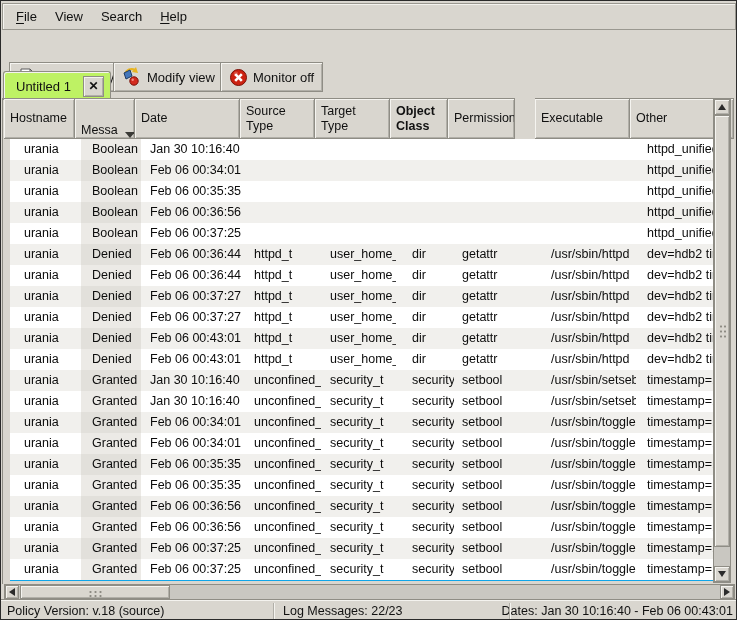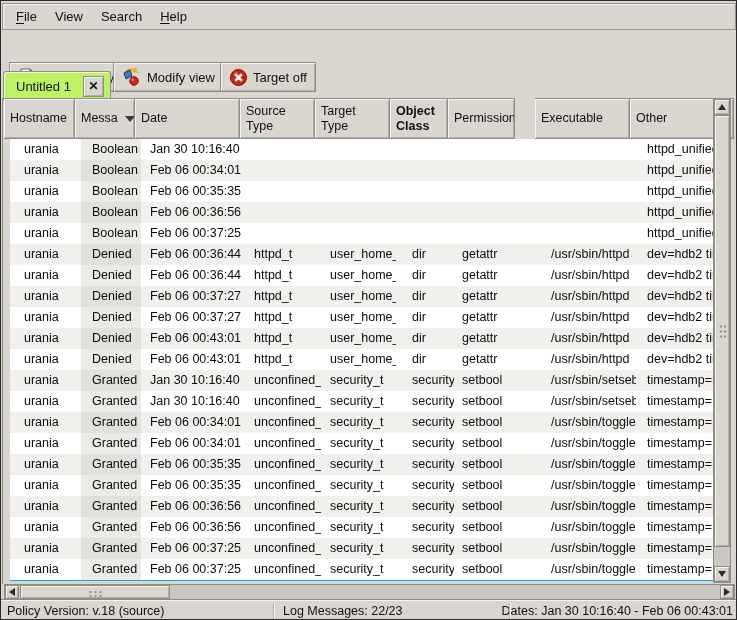--- a/index.html
+++ b/index.html
@@ -71,21 +71,21 @@
     background:#0ea5e9; overflow:hidden;
   }
   .row { display:flex; height:21px; background:#ffffff; }
   .row:nth-child(even) { background:#f1f0ed; }
   .cell {
     flex:none; overflow:hidden; white-space:nowrap;
     font-size:12.5px; color:#0c0c0c; line-height:21px;
   }
   .cell.sorted { background:#eceae6; }
   .row:nth-child(even) .cell.sorted { background:#e2e0db; }
-  .c0{width:71px; padding-left:14px;} .c1{width:60px; padding-left:11px;}
+  .c0{width:71px; padding-left:14px;} .c1{width:60px; padding-left:11px;align-items:flex-end;}
   .c2{width:105px; padding-left:9px;} .c3{width:75px; padding-left:8px;}
   .c4{width:75px; padding-left:9px;}  .c5{width:58px; padding-left:16px;}
   .c6{width:67px; padding-left:8px;}  .c7{width:95px; padding-left:10px;margin-left:20px;}
   .c8{width:104px; padding-left:11px;}
   
   .sb-btn {
     position:absolute; background:#d9d6cf; border:1px solid #8f8d85;
     box-shadow: inset 1px 1px 0 #f5f4f0, inset -1px -1px 0 #b1afa8;
     display:flex; align-items:center; justify-content:center; cursor:default;
   }
@@ -175,21 +175,21 @@
     </div>
     <div class="tbtn" style="left:219px;">
       <span>
         <svg width="19" height="19" viewBox="0 0 19 19">
           <circle cx="9.5" cy="9.5" r="8" fill="#cc2211" stroke="#7a1006" stroke-width="1"></circle>
           <circle cx="7" cy="6" r="2.4" fill="#e05a48" opacity="0.7"></circle>
           <line x1="6.2" y1="6.2" x2="12.8" y2="12.8" stroke="#ffffff" stroke-width="2.6"></line>
           <line x1="12.8" y1="6.2" x2="6.2" y2="12.8" stroke="#ffffff" stroke-width="2.6"></line>
         </svg>
       </span>
-      <span>Target off</span>
+      <span>Monitor off</span>
     </div>
   </div>
 
   <div class="tab">
     <span>Untitled 1</span>
     <span class="tab-close">
       <span>✕</span>
     </span>
   </div>
 

